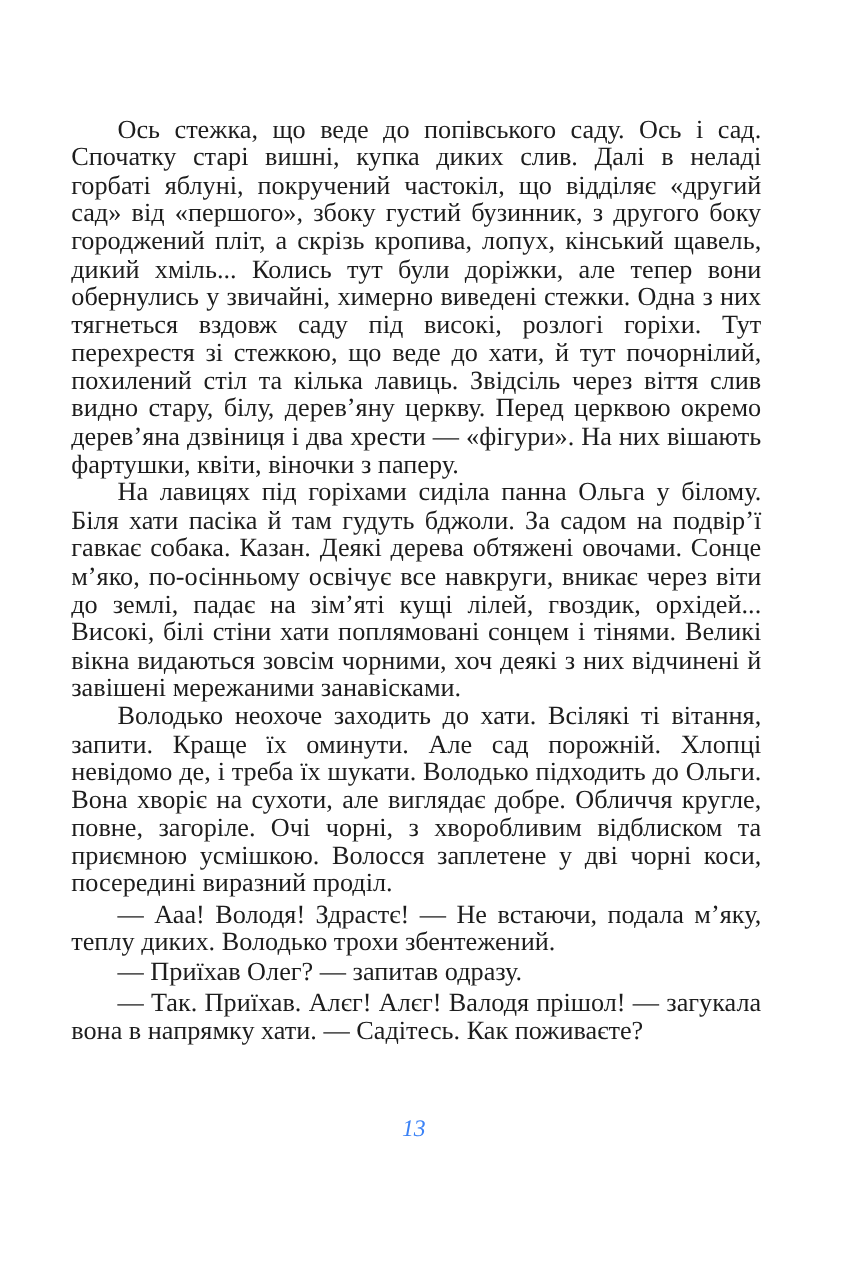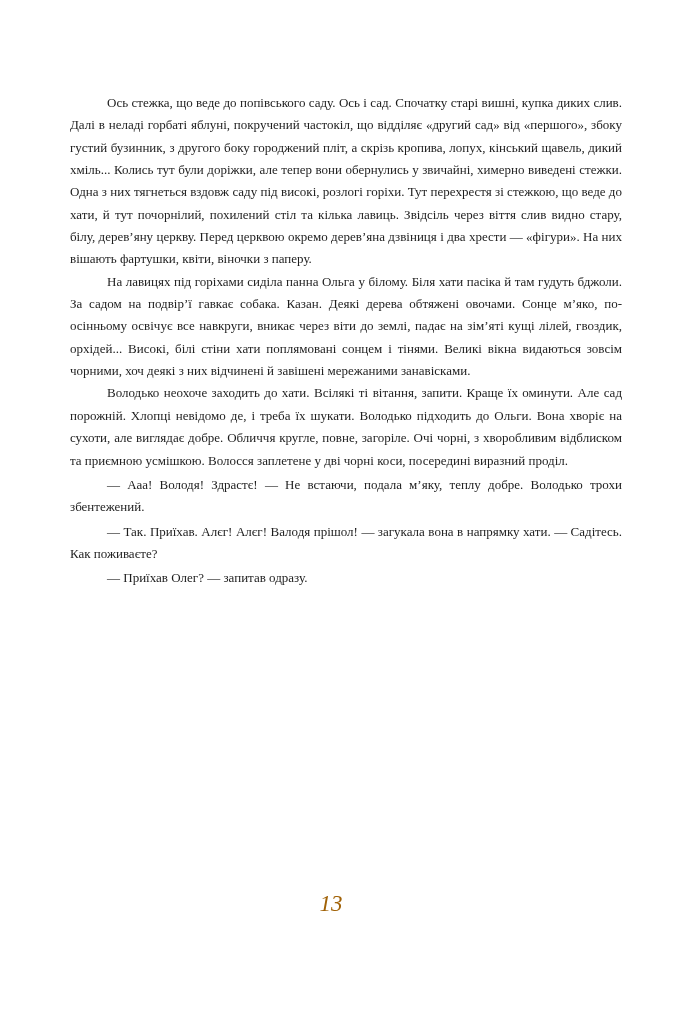--- a/index.html
+++ b/index.html
@@ -11,24 +11,24 @@
       position: relative;
       width: 682px;
       height: 1024px;
       background: #ffffff;
       overflow: hidden;
       font-family: "Liberation Serif", "DejaVu Serif", serif;
       color: #1d1d1d;
     }
     .text-block {
       position: absolute;
-      left: 70px;
+      left: 57px;
       top: 92px;
       width: 552px;
-      font-size: 13px;
+      font-size: 21px;
       line-height: 22.35px;
       text-align: justify;
       text-justify: inter-word;
       hyphens: auto;
       -webkit-hyphens: auto;
     }
     .text-block p {
       margin: 0;
       padding: 0;
       text-indent: 37px;
@@ -36,31 +36,31 @@
     .text-block p.dialogue {
       margin-top: 2px;
     }
     .page-number {
       position: absolute;
       left: 55px;
       top: 893px;
       width: 552px;
       text-align: center;
       font-style: italic;
-      font-size: 23px;
+      font-size: 19px;
       line-height: 22px;
-      color: #a16207;
+      color: #3b82f6;
     }
   </style>
 </head>
 <body>
 
 <div class="page">
   <div class="text-block">
     <p>Ось стежка, що веде до попівського саду. Ось і сад. Спочатку старі вишні, купка диких слив. Далі в неладі горбаті яблуні, покручений частокіл, що відділяє «другий сад» від «першого», збоку густий бузинник, з другого боку городжений пліт, а скрізь кропива, лопух, кінський щавель, дикий хміль... Колись тут були доріжки, але тепер вони обернулись у звичайні, химерно виведені стежки. Одна з них тягнеться вздовж саду під високі, розлогі горіхи. Тут перехрестя зі стежкою, що веде до хати, й тут почорнілий, похилений стіл та кілька лавиць. Звідсіль через віття слив видно стару, білу, дерев’яну церкву. Перед церквою окремо дерев’яна дзвіниця і два хрести — «фігури». На них вішають фартушки, квіти, віночки з паперу.</p>
     <p>На лавицях під горіхами сиділа панна Ольга у білому. Біля хати пасіка й там гудуть бджоли. За садом на подвір’ї гавкає собака. Казан. Деякі дерева обтяжені овочами. Сонце м’яко, по-осінньому освічує все навкруги, вникає через віти до землі, падає на зім’яті кущі лілей, гвоздик, орхідей... Високі, білі стіни хати поплямовані сонцем і тінями. Великі вікна видаються зовсім чорними, хоч деякі з них відчинені й завішені мережаними занавісками.</p>
     <p>Володько неохоче заходить до хати. Всілякі ті вітання, запити. Краще їх оминути. Але сад порожній. Хлопці невідомо де, і треба їх шукати. Володько підходить до Ольги. Вона хворіє на сухоти, але виглядає добре. Обличчя кругле, повне, загоріле. Очі чорні, з хворобливим відблиском та приємною усмішкою. Волосся заплетене у дві чорні коси, посередині виразний проділ.</p>
-    <p class="dialogue">— Ааа! Володя! Здрастє! — Не встаючи, подала м’яку, теплу добре. Володько трохи збентежений.</p>
+    <p class="dialogue">— Ааа! Володя! Здрастє! — Не встаючи, подала м’яку, теплу диких. Володько трохи збентежений.</p>
+    <p class="dialogue">— Приїхав Олег? — запитав одразу.</p>
     <p class="dialogue">— Так. Приїхав. Алєг! Алєг! Валодя прішол! — загукала вона в напрямку хати. — Садітесь. Как поживаєте?</p>
-    <p class="dialogue">— Приїхав Олег? — запитав одразу.</p>
   </div>
   <div class="page-number">13</div>
 </div>
 
 </body></html>

